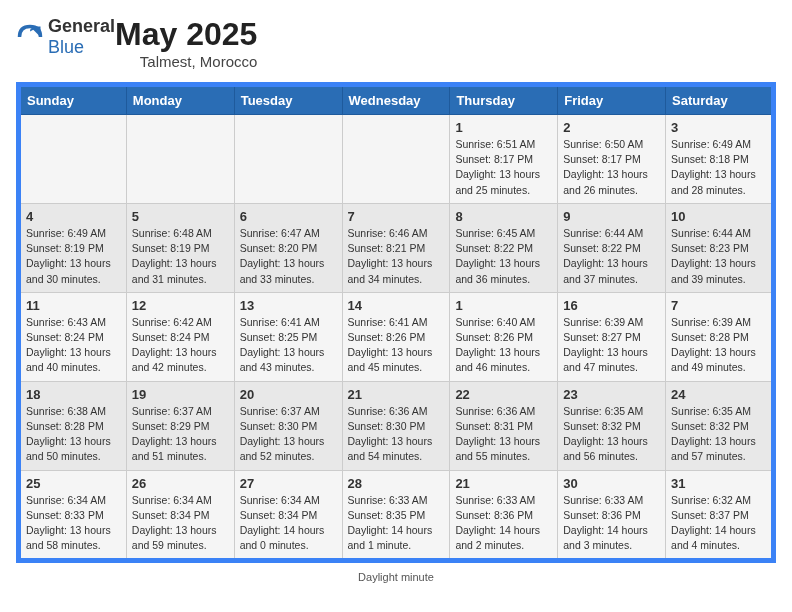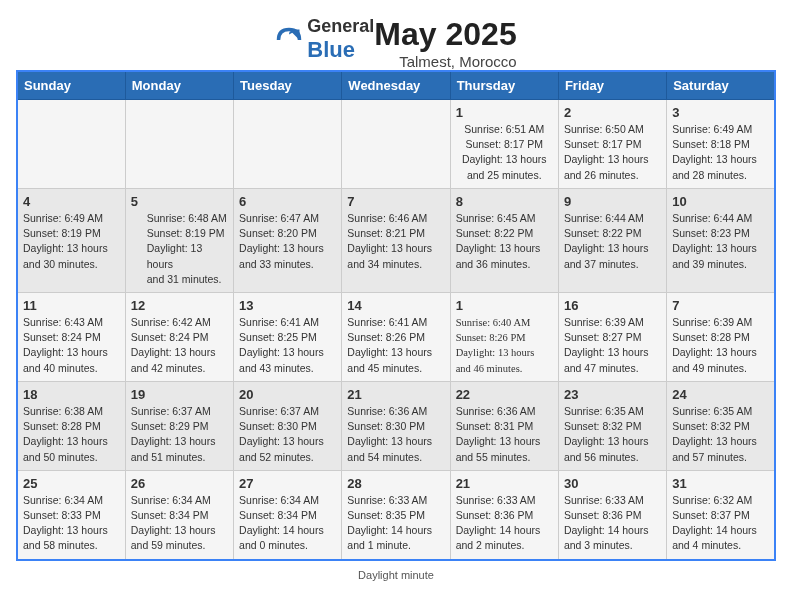--- a/index.html
+++ b/index.html
@@ -5,23 +5,23 @@
     * { box-sizing: border-box; margin: 0; padding: 0; }
     body {
       font-family: Arial, sans-serif;
       background: #fff;
       width: 792px;
       min-height: 612px;
       padding: 16px;
     }
     .header {
       display: flex;
-      justify-content: center;
+      justify-content: flex-start;
       align-items: flex-start;
-      margin-bottom: 0;
+      margin-bottom: 12px;
     }
     .logo {
       display: flex;
       align-items: center;
     }
     .logo-icon {
       width: 28px;
       height: 28px;
       margin-right: 4px;
     }
@@ -33,21 +33,21 @@
       font-weight: bold;
       color: #222;
     }
     .title-block .location {
       font-size: 15px;
       color: #444;
     }
     .calendar {
       width: 100%;
       border-collapse: collapse;
-      border: 2px solid #3b82f6;
+      border: 5px solid #3b82f6;
     }
     .calendar th {
       background-color: #2a6db5;
       color: #fff;
       text-align: left;
       padding: 6px 6px;
       font-size: 13px;
       border: 1px solid #1e5a9c;
     }
     .calendar td {
@@ -90,21 +90,21 @@
 
 <div class="header">
   <div class="logo">
     <svg class="logo-icon" viewBox="0 0 40 40" xmlns="http://www.w3.org/2000/svg">
       <path d="M5 20 Q5 5 20 5 Q35 5 35 20" fill="none" stroke="#2a6db5" stroke-width="5"></path>
       <path d="M20 5 L35 5 L35 20" fill="#2a6db5"></path>
       <path d="M20 12 Q20 5 28 8" fill="#2a6db5"></path>
     </svg>
     <div>
       <span style="font-size:18px;font-weight:bold;color:#333;">General</span><br>
-      <span style="font-size:22px;font-weight:bold;color:#2a6db5;">Blue</span>
+      <span style="font-size:18px;font-weight:normal;color:#2a6db5;">Blue</span>
     </div>
   </div>
   <div class="title-block">
     <div class="month-year">May 2025</div>
     <div class="location">Talmest, Morocco</div>
   </div>
 </div>
 
 <table class="calendar">
   <thead>
@@ -119,21 +119,21 @@
     </tr>
   </thead>
   <tbody id="calendar-body">
   <tr>
         <td class="empty-cell"></td>
         <td class="empty-cell"></td>
         <td class="empty-cell"></td>
         <td class="empty-cell"></td>
         <td>
           <div class="day-number">1</div>
-          <div class="day-info" style="white-space: pre-line; text-align: center;">Sunrise: 6:51 AM
+          <div class="day-info" style="white-space: pre-line;">Sunrise: 6:51 AM
 Sunset: 8:17 PM
 Daylight: 13 hours
 and 25 minutes.</div>
         </td>
         <td>
           <div class="day-number">2</div>
           <div class="day-info" style="white-space: pre-line;">Sunrise: 6:50 AM
 Sunset: 8:17 PM
 Daylight: 13 hours
 and 26 minutes.</div>
@@ -149,21 +149,21 @@
       <tr>
         <td>
           <div class="day-number">4</div>
           <div class="day-info" style="white-space: pre-line;">Sunrise: 6:49 AM
 Sunset: 8:19 PM
 Daylight: 13 hours
 and 30 minutes.</div>
         </td>
         <td>
           <div class="day-number">5</div>
-          <div class="day-info" style="white-space: pre-line; margin-left: 16px;">Sunrise: 6:48 AM
+          <div class="day-info" style="white-space: pre-line;">Sunrise: 6:48 AM
 Sunset: 8:19 PM
 Daylight: 13 hours
 and 31 minutes.</div>
         </td>
         <td>
           <div class="day-number">6</div>
           <div class="day-info" style="white-space: pre-line;">Sunrise: 6:47 AM
 Sunset: 8:20 PM
 Daylight: 13 hours
 and 33 minutes.</div>
@@ -221,21 +221,21 @@
         </td>
         <td>
           <div class="day-number">14</div>
           <div class="day-info" style="white-space: pre-line;">Sunrise: 6:41 AM
 Sunset: 8:26 PM
 Daylight: 13 hours
 and 45 minutes.</div>
         </td>
         <td>
           <div class="day-number">1</div>
-          <div class="day-info" style="white-space: pre-line; font-family: Liberation Serif, serif;">Sunrise: 6:40 AM
+          <div class="day-info" style="white-space: pre-line;">Sunrise: 6:40 AM
 Sunset: 8:26 PM
 Daylight: 13 hours
 and 46 minutes.</div>
         </td>
         <td>
           <div class="day-number">16</div>
           <div class="day-info" style="white-space: pre-line;">Sunrise: 6:39 AM
 Sunset: 8:27 PM
 Daylight: 13 hours
 and 47 minutes.</div>

